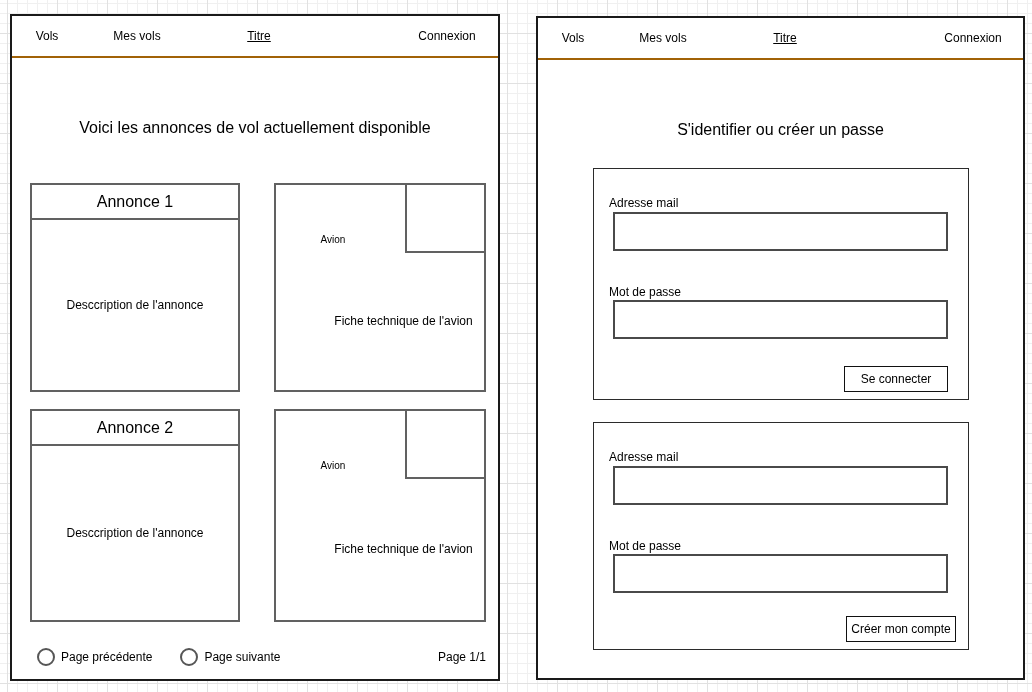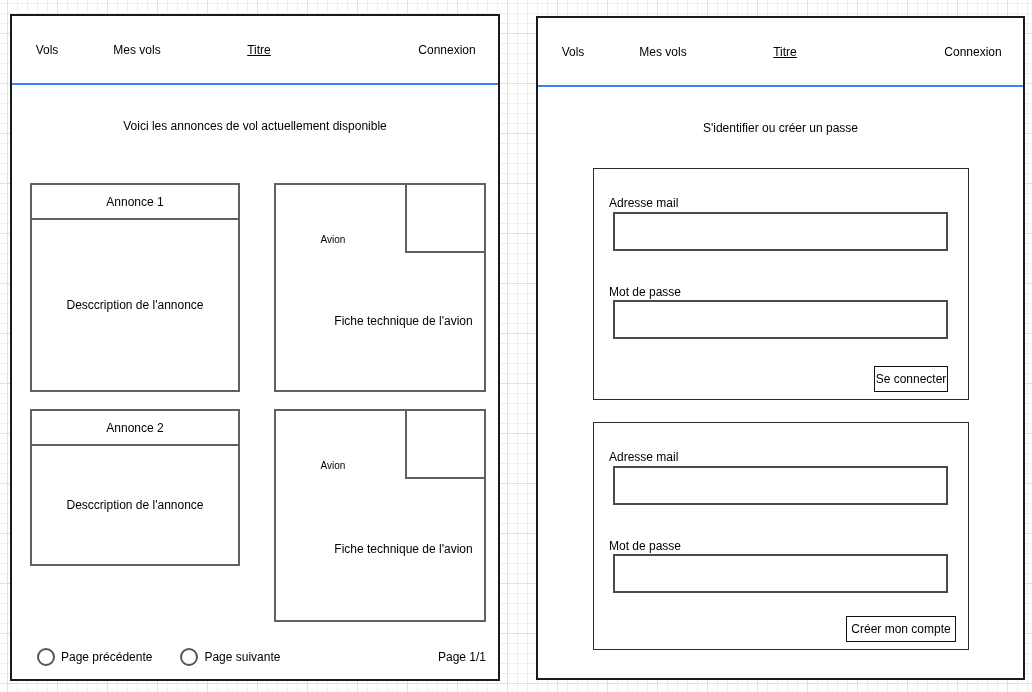--- a/index.html
+++ b/index.html
@@ -15,38 +15,38 @@
       linear-gradient(to right, #f0f0f0 1px, transparent 1px),
       linear-gradient(to bottom, #f0f0f0 1px, transparent 1px);
     background-size: 50px 50px, 50px 50px, 10px 10px, 10px 10px;
     background-position: 7px 0, 0 33px, 7px 0, 0 3px;
   }
 
   .frame { position: absolute; background: #fff; border: 2px solid #1a1a1a; }
   .frame-left  { left: 10px;  top: 14px; width: 490px; height: 667px; }
   .frame-right { left: 536px; top: 16px; width: 489px; height: 664px; }
 
-  .navbar { position: absolute; top: 0; left: 0; width: 100%; height: 69px;
-            border-bottom: 2px solid #3b82f6; background: #fff; }
+  .navbar { position: absolute; top: 0; left: 0; width: 100%; height: 42px;
+            border-bottom: 2px solid #a16207; background: #fff; }
   .nav-item { position: absolute; top: 50%; transform: translate(-50%, -50%);
               font-size: 12px; white-space: nowrap; cursor: default; }
   .n1 { left: 35px; } .n2 { left: 125px; } .n3 { left: 247px; text-decoration: underline; } .n4 { left: 435px; }
 
   .page-title { position: absolute; top: 103px; left: 0; width: 100%;
-                text-align: center; font-size: 12px; }
+                text-align: center; font-size: 16px; }
 
   .card { position: absolute; border: 2px solid #616161; background: #fff; }
   .annonce-1 { left: 18px;  top: 167px; width: 210px; height: 209px; }
   .avion-1   { left: 262px; top: 167px; width: 212px; height: 209px; }
-  .annonce-2 { left: 18px;  top: 393px; width: 210px; height: 157px; }
+  .annonce-2 { left: 18px;  top: 393px; width: 210px; height: 213px; }
   .avion-2   { left: 262px; top: 393px; width: 212px; height: 213px; }
 
   .annonce-header { position: absolute; top: 0; left: 0; width: 100%; height: 35px;
                     border-bottom: 2px solid #616161; display: flex; align-items: center;
-                    justify-content: center; font-size: 12px; }
+                    justify-content: center; font-size: 16px; }
   .annonce-body { position: absolute; top: 35px; left: 0; right: 0; bottom: 0;
                   display: flex; align-items: center; justify-content: center;
                   font-size: 12px; text-align: center; }
 
   .avion-title { position: absolute; top: 0; left: 0; right: 94px; height: 66px;
                  display: flex; align-items: center; justify-content: center; font-size: 10px; margin-top: 21px; }
   .avion-corner { position: absolute; top: -2px; right: -2px; width: 81px; height: 70px;
                   border: 2px solid #616161; background: #fff; }
   .avion-body { position: absolute; top: 66px; left: 0; right: 0; bottom: 0;
                 display: flex; align-items: center; justify-content: center;
@@ -69,21 +69,21 @@
   .fl-pass  { top: 116px; }
   .input { position: absolute; left: 19px; width: 335px; height: 39px;
            border: 2px solid #4a4a4a; background: #fff; font-size: 12px;
            padding: 4px 6px; cursor: text; }
   .in-email { top: 43px; }
   .in-pass  { top: 131px; }
   .btn { position: absolute; bottom: 7px; height: 26px; border: 1.5px solid #111;
          background: #fff; display: flex; align-items: center; justify-content: center;
          font-size: 12px; font-family: "Liberation Sans", sans-serif;
          white-space: nowrap; cursor: pointer; }
-  .btn-login  { right: 20px; width: 74px; }
+  .btn-login  { right: 20px; width: 104px; }
   .btn-signup { right: 12px; width: 110px; }
 </style>
 </head>
 <body>
 
 <div class="canvas">
 
   <div class="frame frame-left">
 
     <div class="navbar">

